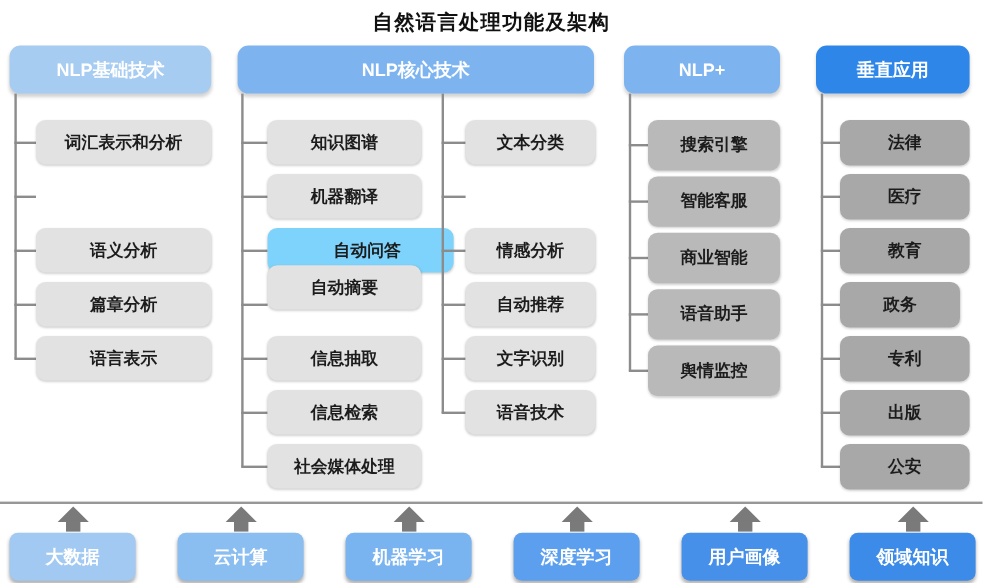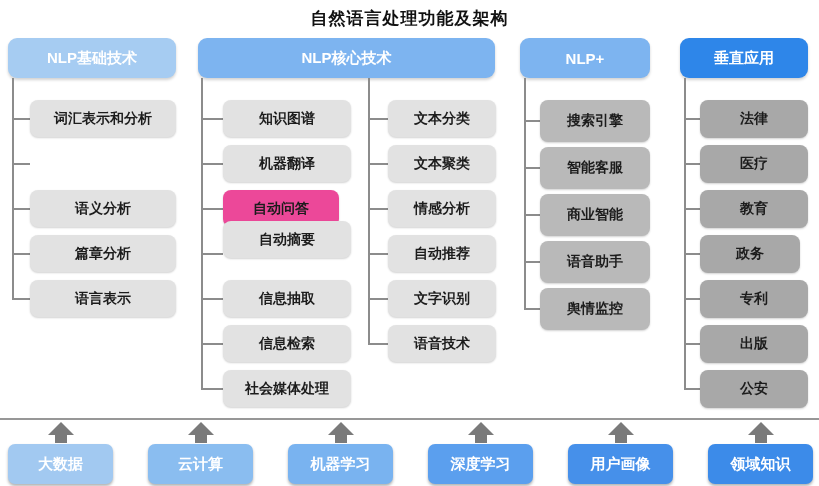--- a/index.html
+++ b/index.html
@@ -43,34 +43,33 @@
     <div class="stub" style="left: 12px; width: 18px; top: 252.5px;"></div>
     <div class="item" style="left: 30px; width: 146px; top: 235px; height: 37px; background: rgb(226, 226, 226);">篇章分析</div>
     <div class="stub" style="left: 12px; width: 18px; top: 297.5px;"></div>
     <div class="item" style="left: 30px; width: 146px; top: 280px; height: 37px; background: rgb(226, 226, 226);">语言表示</div>
     <div class="vline" style="left: 201px; top: 78px; height: 310.5px;"></div>
     <div class="stub" style="left: 201px; width: 22px; top: 117.5px;"></div>
     <div class="item" style="left: 223px; width: 128px; top: 100px; height: 37px; background: rgb(226, 226, 226);">知识图谱</div>
     <div class="stub" style="left: 201px; width: 22px; top: 162.5px;"></div>
     <div class="item" style="left: 223px; width: 128px; top: 145px; height: 37px; background: rgb(226, 226, 226);">机器翻译</div>
     <div class="stub" style="left: 201px; width: 22px; top: 207.5px;"></div>
-    <div class="item" style="left: 223px; width: 116px; top: 190px; height: 37px; background: #ec4899;">自动问答</div>
+    <div class="item" style="left: 223px; width: 144px; top: 190px; height: 37px; background: #7dd3fc; padding-left: 11px;">自动问答</div>
     <div class="stub" style="left: 201px; width: 22px; top: 252.5px;"></div>
     <div class="item" style="left: 223px; width: 128px; top: 221px; height: 37px; background: rgb(226, 226, 226);">自动摘要</div>
     <div class="stub" style="left: 201px; width: 22px; top: 297.5px;"></div>
     <div class="item" style="left: 223px; width: 128px; top: 280px; height: 37px; background: rgb(226, 226, 226);">信息抽取</div>
     <div class="stub" style="left: 201px; width: 22px; top: 342.5px;"></div>
     <div class="item" style="left: 223px; width: 128px; top: 325px; height: 37px; background: rgb(226, 226, 226);">信息检索</div>
     <div class="stub" style="left: 201px; width: 22px; top: 387.5px;"></div>
     <div class="item" style="left: 223px; width: 128px; top: 370px; height: 37px; background: rgb(226, 226, 226);">社会媒体处理</div>
     <div class="vline" style="left: 368px; top: 78px; height: 265.5px;"></div>
     <div class="stub" style="left: 368px; width: 20px; top: 117.5px;"></div>
     <div class="item" style="left: 388px; width: 108px; top: 100px; height: 37px; background: rgb(226, 226, 226);">文本分类</div>
     <div class="stub" style="left: 368px; width: 20px; top: 162.5px;"></div>
-    <div class="item" style="left: 388px; width: 108px; top: 145px; height: 37px; background: rgb(226, 226, 226);">文本聚类</div>
     <div class="stub" style="left: 368px; width: 20px; top: 207.5px;"></div>
     <div class="item" style="left: 388px; width: 108px; top: 190px; height: 37px; background: rgb(226, 226, 226);">情感分析</div>
     <div class="stub" style="left: 368px; width: 20px; top: 252.5px;"></div>
     <div class="item" style="left: 388px; width: 108px; top: 235px; height: 37px; background: rgb(226, 226, 226);">自动推荐</div>
     <div class="stub" style="left: 368px; width: 20px; top: 297.5px;"></div>
     <div class="item" style="left: 388px; width: 108px; top: 280px; height: 37px; background: rgb(226, 226, 226);">文字识别</div>
     <div class="stub" style="left: 368px; width: 20px; top: 342.5px;"></div>
     <div class="item" style="left: 388px; width: 108px; top: 325px; height: 37px; background: rgb(226, 226, 226);">语音技术</div>
     <div class="vline" style="left: 524px; top: 78px; height: 231px;"></div>
     <div class="stub" style="left: 524px; width: 16px; top: 120px;"></div>

